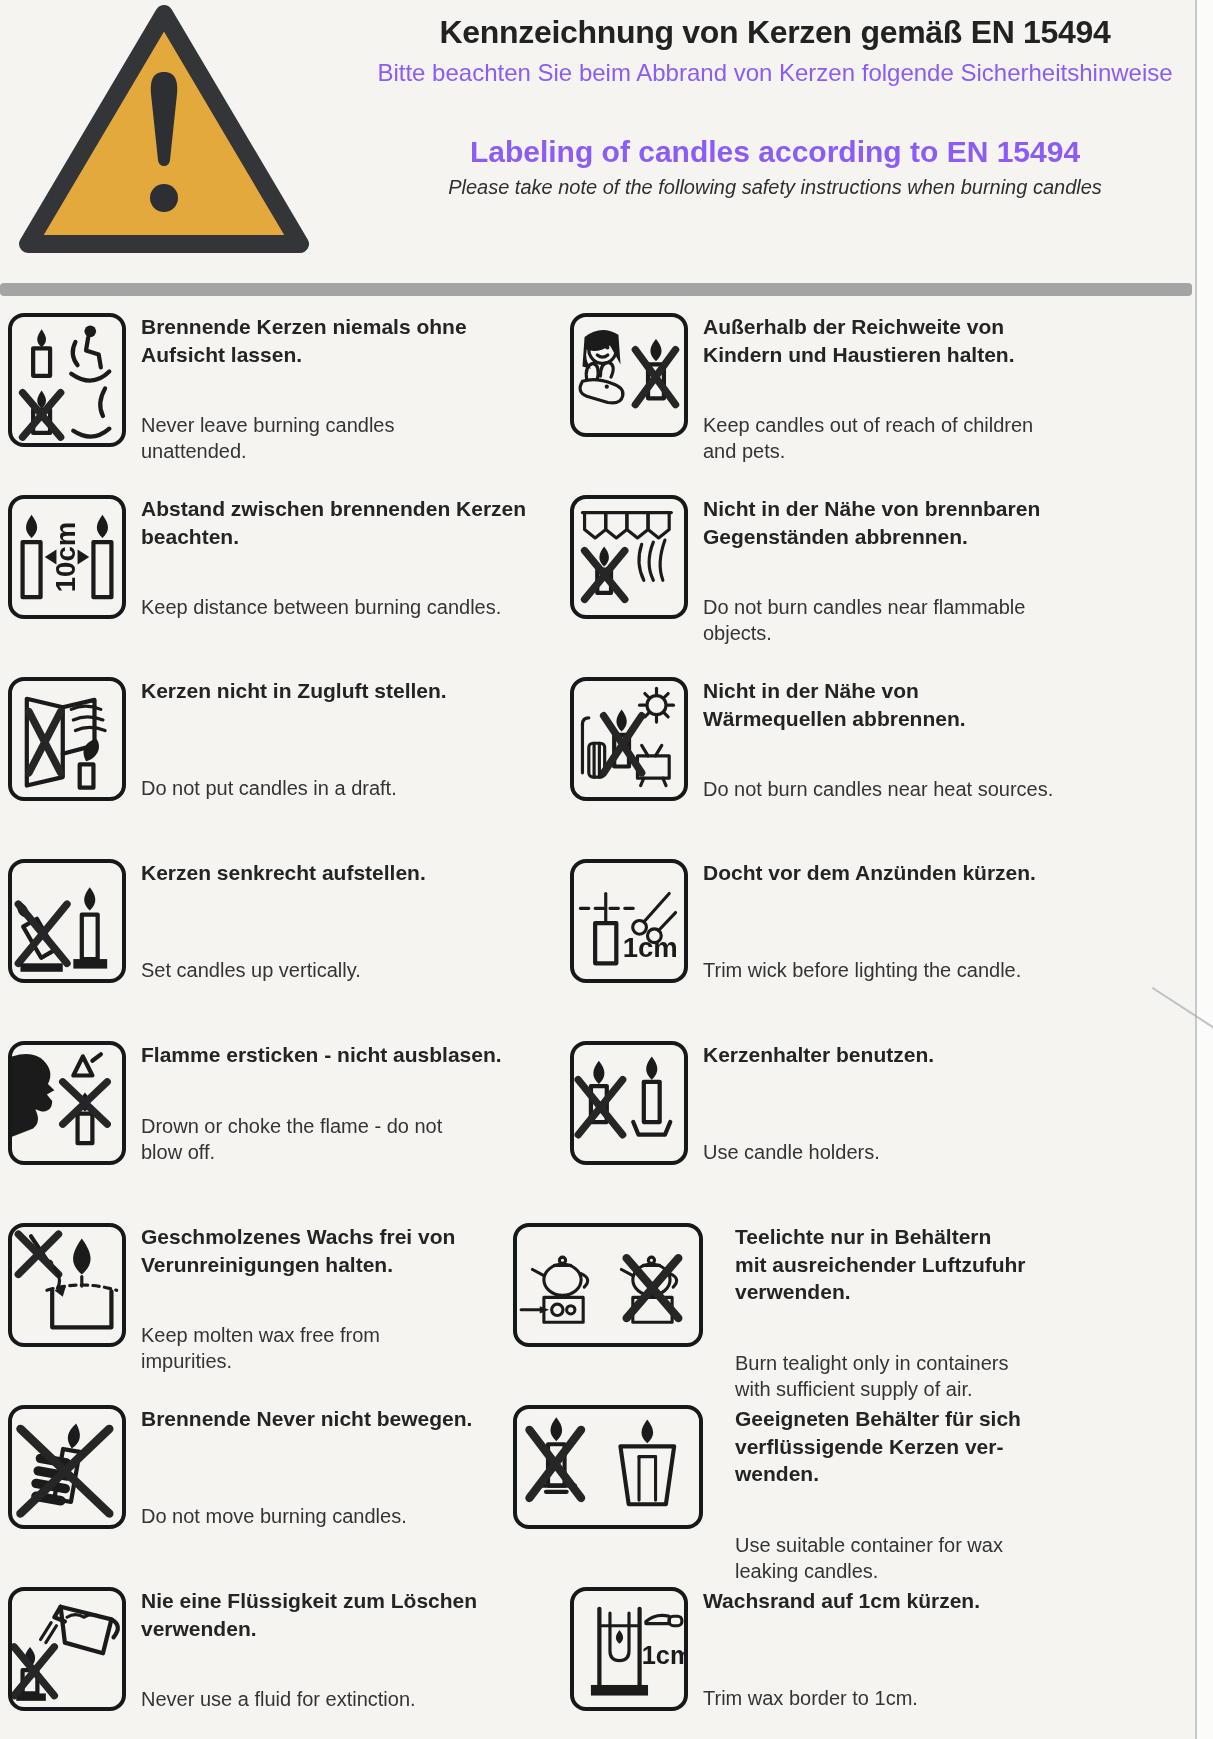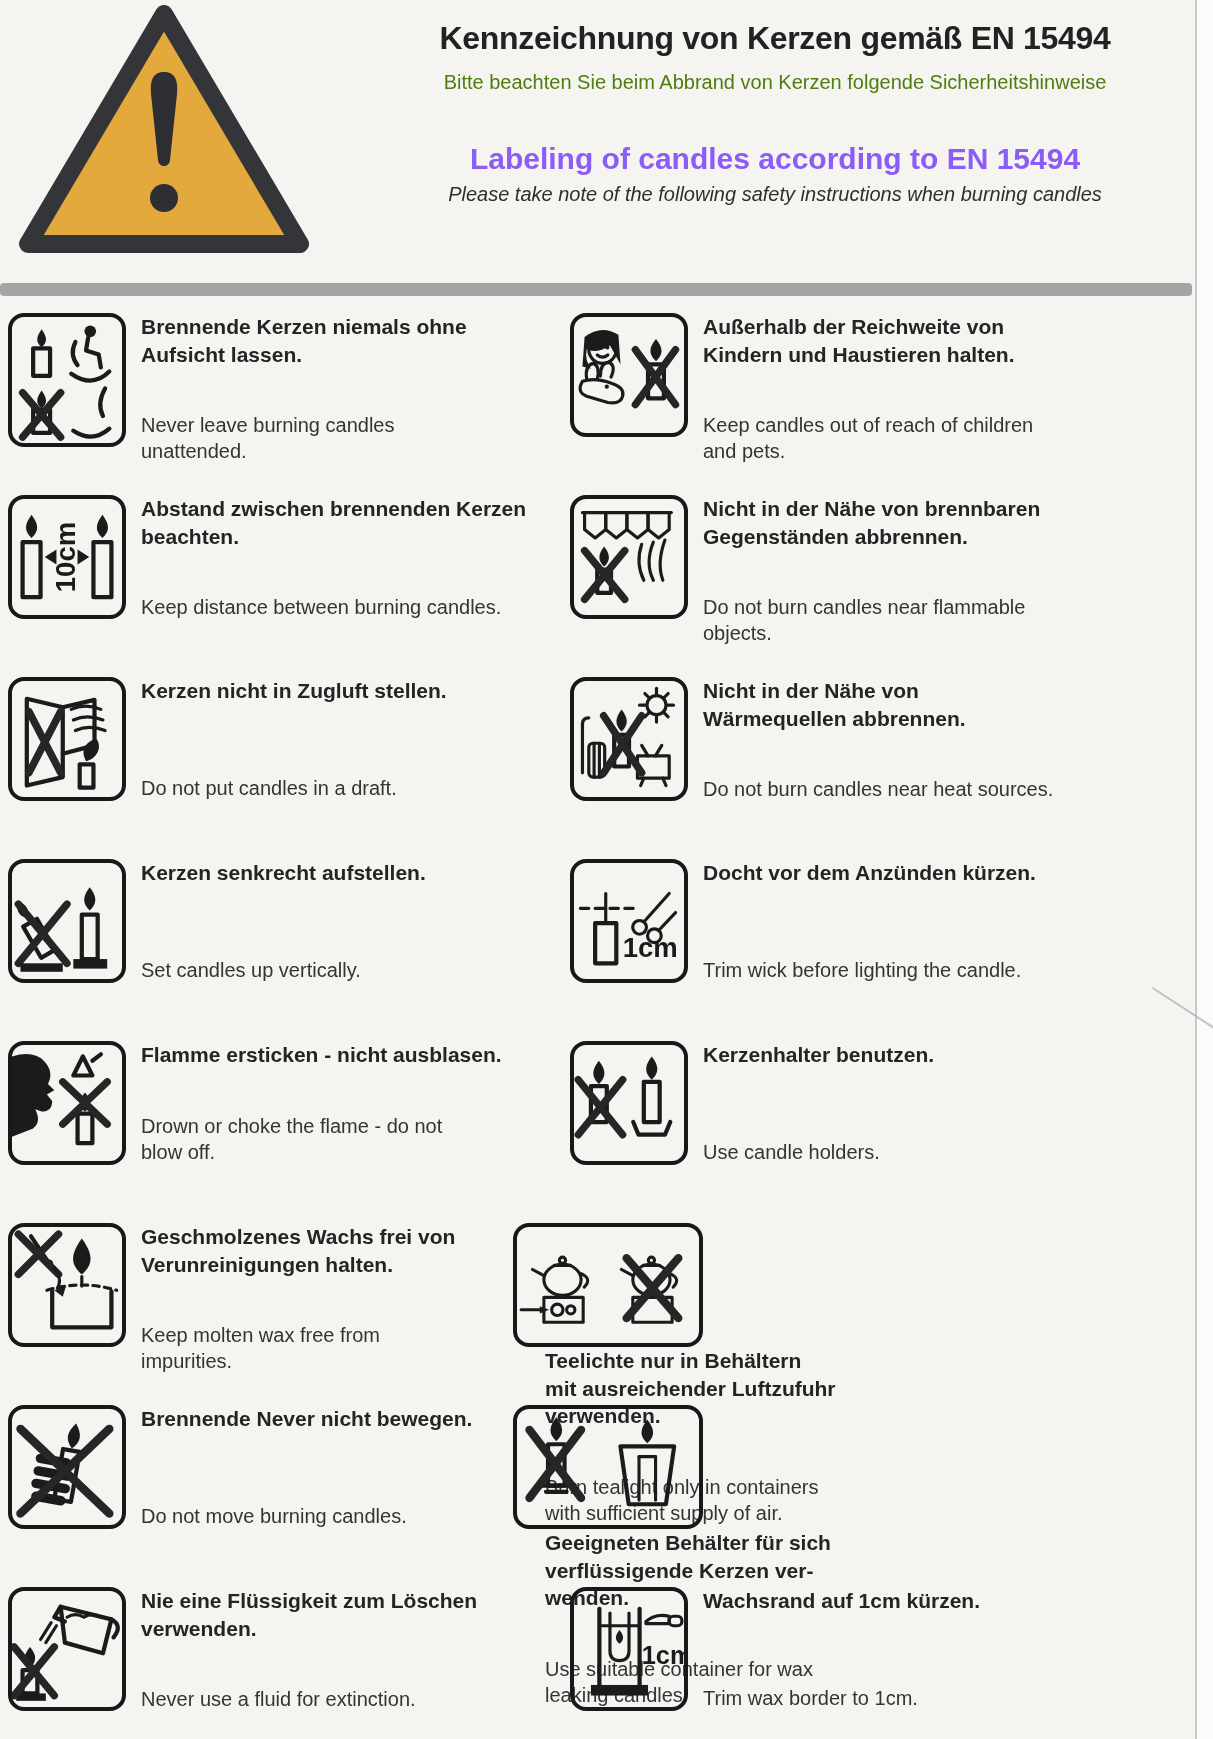--- a/index.html
+++ b/index.html
@@ -7,35 +7,35 @@
     width:1213px;height:1739px;position:relative;overflow:hidden;
     background:var(--paper,#f5f4f1);
     font-family:"Liberation Sans","DejaVu Sans",sans-serif;
     color:#262626;
   }
   
   .warn-tri{position:absolute;left:18px;top:2px;width:292px;height:252px;}
   .tri-body{fill:var(--warning-fill,#e3a93d);stroke:var(--warning-border,#343539);stroke-width:18;stroke-linejoin:round;}
   .tri-mark{fill:#2e2f33;}
   .header-titles{position:absolute;left:352px;top:6px;width:846px;text-align:center;}
-  .title-de{margin:14px;font-size:32px;font-weight:bold;letter-spacing:-0.3px;color:#222;}
-  .sub-de{margin:7px 0 0 0;font-size:20px;color:#4d7c0f;}
+  .title-de{margin:8px;font-size:32px;font-weight:bold;letter-spacing:-0.3px;color:#222;}
+  .sub-de{margin:7px 0 0 0;font-size:24px;color:#8b5cf6;}
   .title-en{margin:48px 0 0 0;font-size:30px;font-weight:bold;color:#8b5cf6;}
   .sub-en{margin:7px 0 0 0;font-size:20px;color:#2e2e2e;font-style:italic;}
   .divider{position:absolute;left:0;top:283px;width:1192px;height:13px;border-radius:4px;background:var(--divider,#a4a4a4);}
   
   .scan-edge{position:absolute;top:0;right:0;width:16px;height:1739px;background:#fbfbf9;border-left:2px solid #c6c9cc;}
   .scan-crease{position:absolute;left:1146px;top:1008px;width:78px;height:0;border-top:2px solid #a7adb2;transform:rotate(33deg);opacity:.7;}
   
   .col{position:absolute;top:305px;padding-top:8px;}
   .col-left{left:8px;width:548px;}
   .col-right{left:556px;width:650px;}
   .item{display:flex;align-items:flex-start;height:182px;}
   .col-right .item{padding-left:14px;}
-  .col-right .item.wide{padding-left:0;margin-left:-43px;flex-direction:column;}
+  .col-right .item.wide{padding-left:0;margin-left:-43px;}
   .icon-box{flex:none;box-sizing:border-box;width:118px;height:124px;border:4px solid #17181a;border-radius:16px;}
   .icon-box svg{width:100%;height:100%;display:block;}
   .icon-box.tall{height:134px;}
   .icon-box.wide{width:190px;}
   .txt{margin-left:15px;min-height:124px;display:flex;flex-direction:column;justify-content:space-between;gap:36px;}
   .item.wide .txt{margin-left:32px;width:400px;}
   .col-left .txt{width:480px;}
   .col-right .item:not(.wide) .txt{width:470px;}
   .txt.tall{min-height:134px;}
   .de{margin:0;font-size:21px;font-weight:bold;line-height:1.32;color:#242424;white-space:pre-line;}

